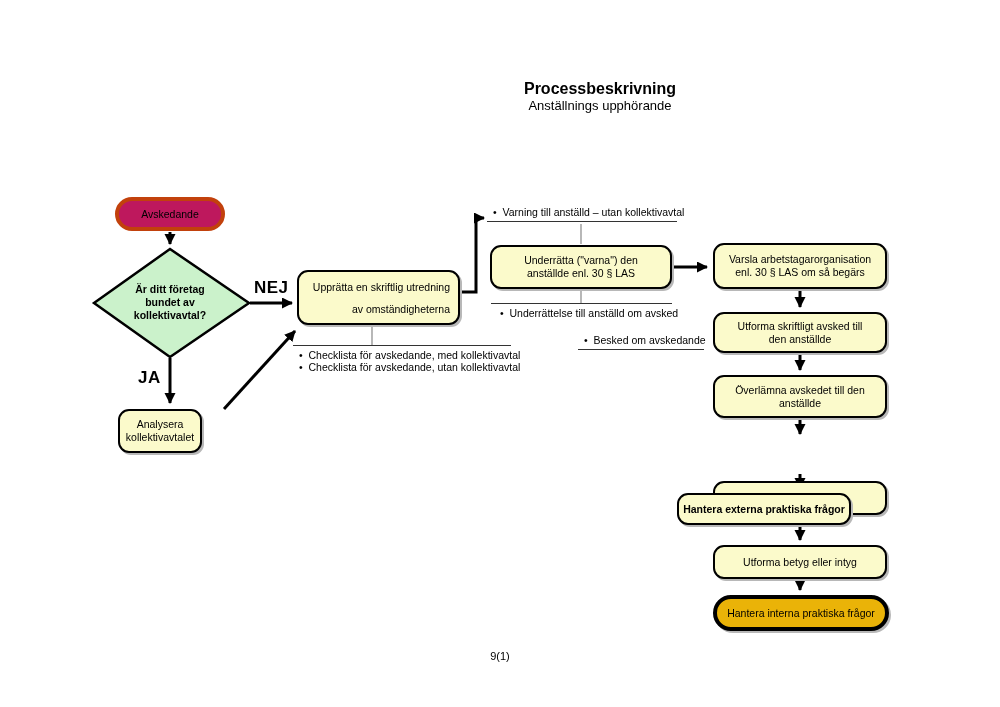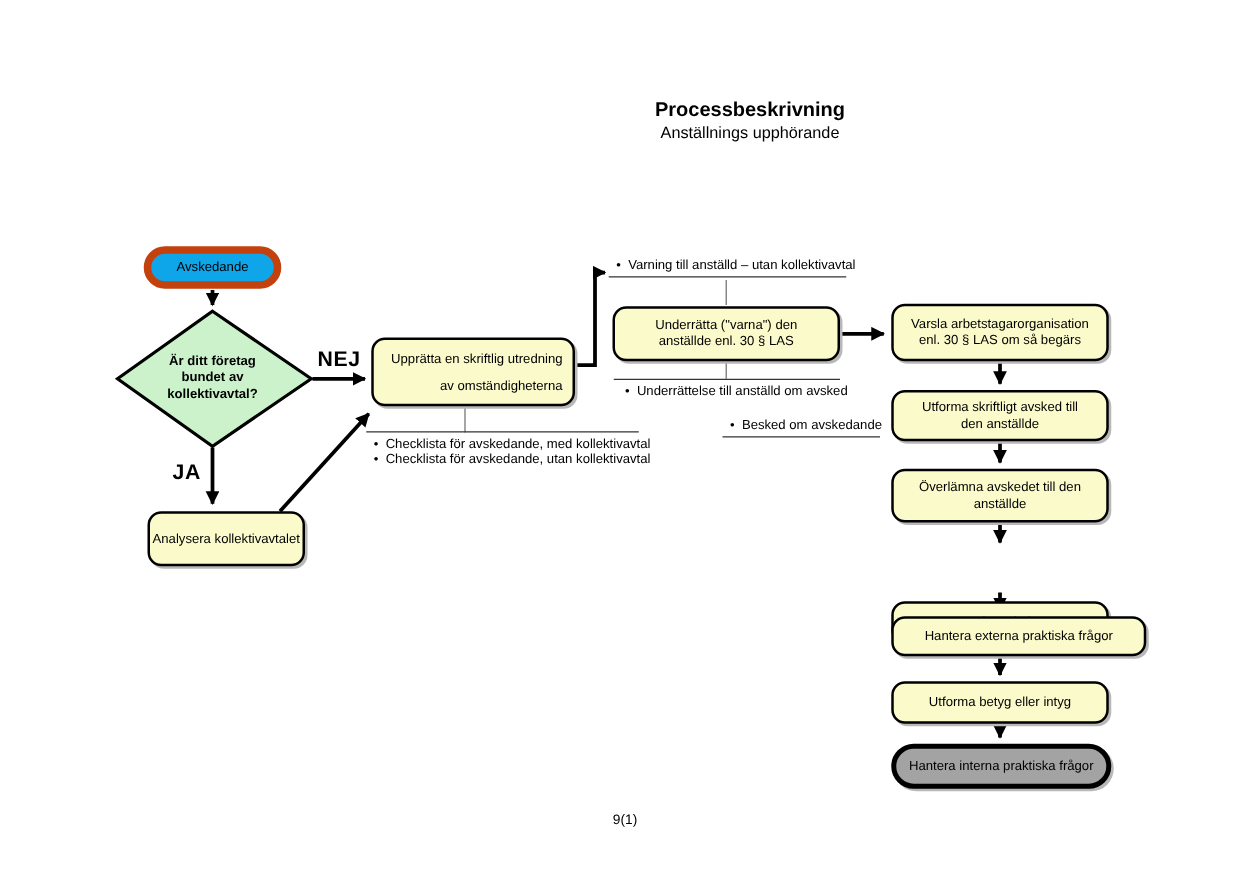--- a/index.html
+++ b/index.html
@@ -12,22 +12,22 @@
   .subtitle{font-size:13px;line-height:16px;}
 
   
   svg.canvas{position:absolute;left:0;top:0;}
 
   
   .node{position:absolute;display:flex;align-items:center;justify-content:center;
         text-align:center;font-size:10.5px;line-height:13px;box-sizing:border-box;}
   .proc{background:#FBFACB;border:2px solid #000;border-radius:11px;
         box-shadow:2px 2px 0 #b8b8b8;}
-  .stadium{background:#0ea5e9;border:6px solid #c2410c;border-radius:17px;}
-  .endnode{background:#a3a3a3;border:4px solid #000;border-radius:18px;
+  .stadium{background:#be185d;border:4px solid #c2410c;border-radius:17px;}
+  .endnode{background:#eab308;border:4px solid #000;border-radius:18px;
         box-shadow:2px 2px 0 #b8b8b8;}
   .decision-label{position:absolute;text-align:center;font-size:10.5px;line-height:13px;font-weight:bold;}
 
   .wide-lines{line-height:22px;}
 
   .branch-label{position:absolute;font-size:17px;font-weight:bold;letter-spacing:.5px;}
 
   
   .attach{position:absolute;font-size:10.5px;line-height:12px;box-sizing:border-box;}
   .attach .bullet{white-space:nowrap;padding-left:6px;}
@@ -74,35 +74,35 @@
     <line x1="581" y1="290" x2="581" y2="303" stroke="#888" stroke-width="1.2"></line>
   </svg>
 
   <div class="node stadium" style="left:115px;top:197px;width:110px;height:34px;">Avskedande</div>
 
   <div class="decision-label" style="left:120px;top:283px;width:100px;">Är ditt företag bundet av kollektivavtal?</div>
 
   <div class="branch-label" style="left:254px;top:278px;">NEJ</div>
   <div class="branch-label" style="left:138px;top:368px;">JA</div>
 
-  <div class="node proc" style="left:118px;top:409px;width:126px;height:44px;">Analysera kollektivavtalet</div>
+  <div class="node proc" style="left:118px;top:409px;width:84px;height:44px;">Analysera kollektivavtalet</div>
 
   <div class="node proc wide-lines" style="left:297px;top:270px;width:163px;height:55px;padding:0 8px;text-align:right;">Upprätta en skriftlig utredning av omständigheterna</div>
 
   <div class="node proc" style="left:490px;top:245px;width:182px;height:44px;padding:0 10px;">Underrätta ("varna") den anställde enl. 30 § LAS</div>
 
   <div class="node proc" style="left:713px;top:243px;width:174px;height:46px;padding:0 6px;">Varsla arbetstagarorganisation enl. 30 § LAS om så begärs</div>
 
   <div class="node proc" style="left:713px;top:312px;width:174px;height:41px;padding:0 20px;">Utforma skriftligt avsked till den anställde</div>
 
   <div class="node proc" style="left:713px;top:375px;width:174px;height:43px;padding:0 20px;">Överlämna avskedet till den anställde</div>
 
   <div class="node proc" style="left:713px;top:439px;width:174px;height:34px;margin-top:42px;">Beräkna slutlön</div>
 
-  <div class="node proc" style="left:713px;top:493px;width:204px;height:32px;">Hantera externa praktiska frågor</div>
+  <div class="node proc" style="left:677px;top:493px;width:174px;height:32px;font-weight:bold;">Hantera externa praktiska frågor</div>
 
   <div class="node proc" style="left:713px;top:545px;width:174px;height:34px;">Utforma betyg eller intyg</div>
 
   <div class="node endnode" style="left:713px;top:595px;width:176px;height:36px;">Hantera interna praktiska frågor</div>
 
   <div class="attach u-below" style="left:487px;top:206px;width:190px;">
     <div class="bullet">Varning till anställd – utan kollektivavtal</div>
   </div>
 
   <div class="attach u-above" style="left:491px;top:303px;width:181px;">

